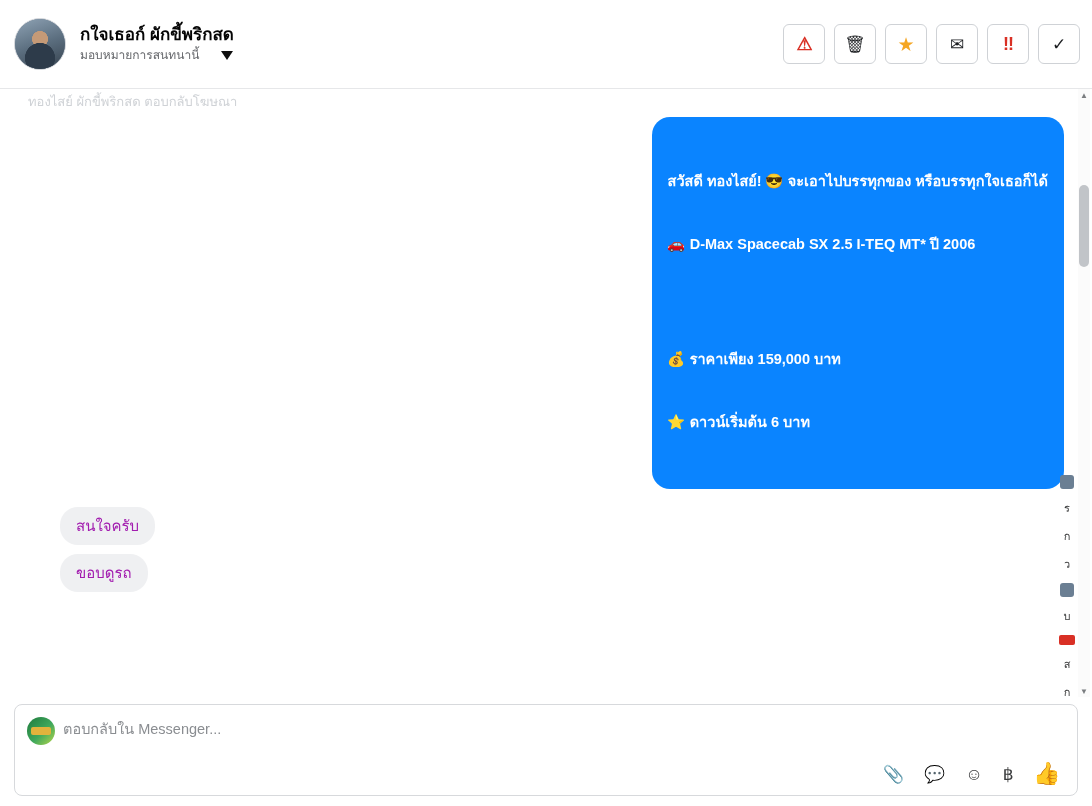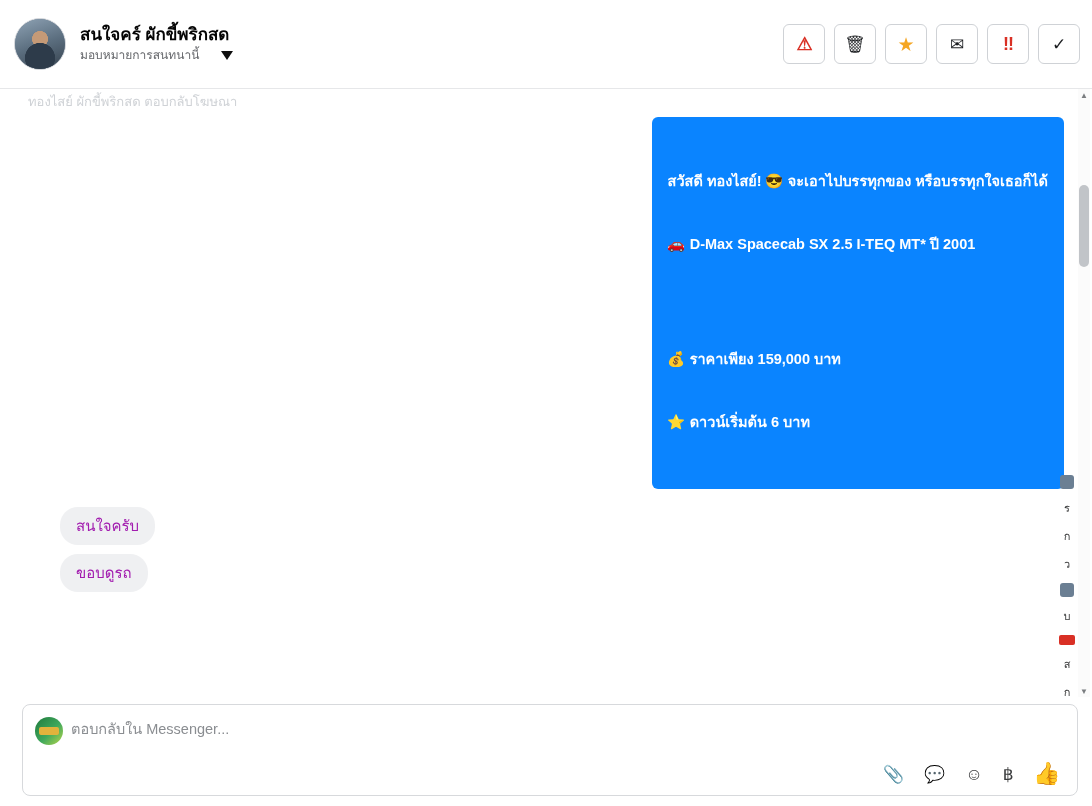--- a/index.html
+++ b/index.html
@@ -122,21 +122,21 @@
 
   
   .row-out {
     display: flex;
     justify-content: flex-end;
     margin-top: 4px;
   }
   .bubble-out {
     background: #0a84ff;
     color: #ffffff;
-    border-radius: 6px;
+    border-radius: 18px;
     padding: 12px 16px 14px 16px;
     max-width: 430px;
     font-size: 14.5px;
     line-height: 21px;
     font-weight: bold;
     white-space: pre-wrap;
     box-sizing: border-box;
   }
   .bubble-out .line2 { font-weight: bold; }
   .gap-line { height: 10px; }
@@ -212,21 +212,20 @@
     left: 14px;
     right: 14px;
     bottom: 10px;
     height: 92px;
     border: 1px solid #d7d9dc;
     border-radius: 8px;
     background: #ffffff;
     box-sizing: border-box;
     display: flex;
     flex-direction: column;
-    margin-left: 8px;
   }
   .composer-top {
     display: flex;
     align-items: flex-start;
     padding: 12px 14px 0 12px;
     flex: 1;
   }
   .composer-avatar {
     width: 28px; height: 28px; border-radius: 50%;
     background: linear-gradient(135deg,#1f7a3d,#3fa85c 55%,#b7d64a);
@@ -262,21 +261,21 @@
   .cicon.thumb { font-size: 22px; color: #1c1e21; }
 </style>
 </head>
 <body>
 
 <div class="header">
   <div class="avatar-wrap">
     <div class="avatar-img"></div>
   </div>
   <div class="header-names">
-    <div class="contact-name">สนใจคร์ ผักขี้พริกสด</div>
+    <div class="contact-name">กใจเธอก์ ผักขี้พริกสด</div>
     <div class="contact-sub">
       <span>มอบหมายการสนทนานี้</span>
       <span class="caret-down"></span>
     </div>
   </div>
   <div class="header-actions">
     <div class="hbtn alert">
       <span>⚠</span>
     </div>
     <div class="hbtn">
@@ -298,21 +297,21 @@
 </div>
 
 <div class="thread">
   <div class="thread-inner">
 
     <div class="faded-notice">ทองไสย์ ผักขี้พริกสด ตอบกลับโฆษณา</div>
 
     <div class="row-out">
       <div class="bubble-out">
         <div>สวัสดี ทองไสย์! 😎 จะเอาไปบรรทุกของ หรือบรรทุกใจเธอก็ได้</div>
-        <div class="line2">🚗 D-Max Spacecab SX 2.5 I-TEQ MT* ปี 2001</div>
+        <div class="line2">🚗 D-Max Spacecab SX 2.5 I-TEQ MT* ปี 2006</div>
         <div class="gap-line"></div>
         <div>💰 ราคาเพียง 159,000 บาท</div>
         <div>⭐ ดาวน์เริ่มต้น 6 บาท</div>
       </div>
     </div>
 
     <div class="row-in" style="margin-top:18px;">
       <div class="bubble-in">สนใจครับ</div>
     </div>
     <div class="row-in">

